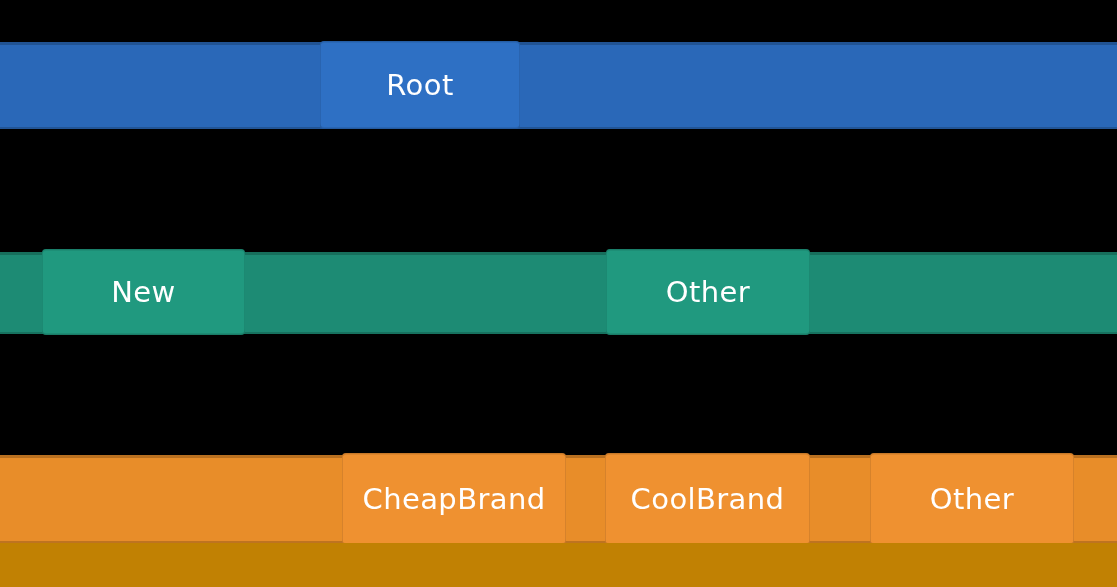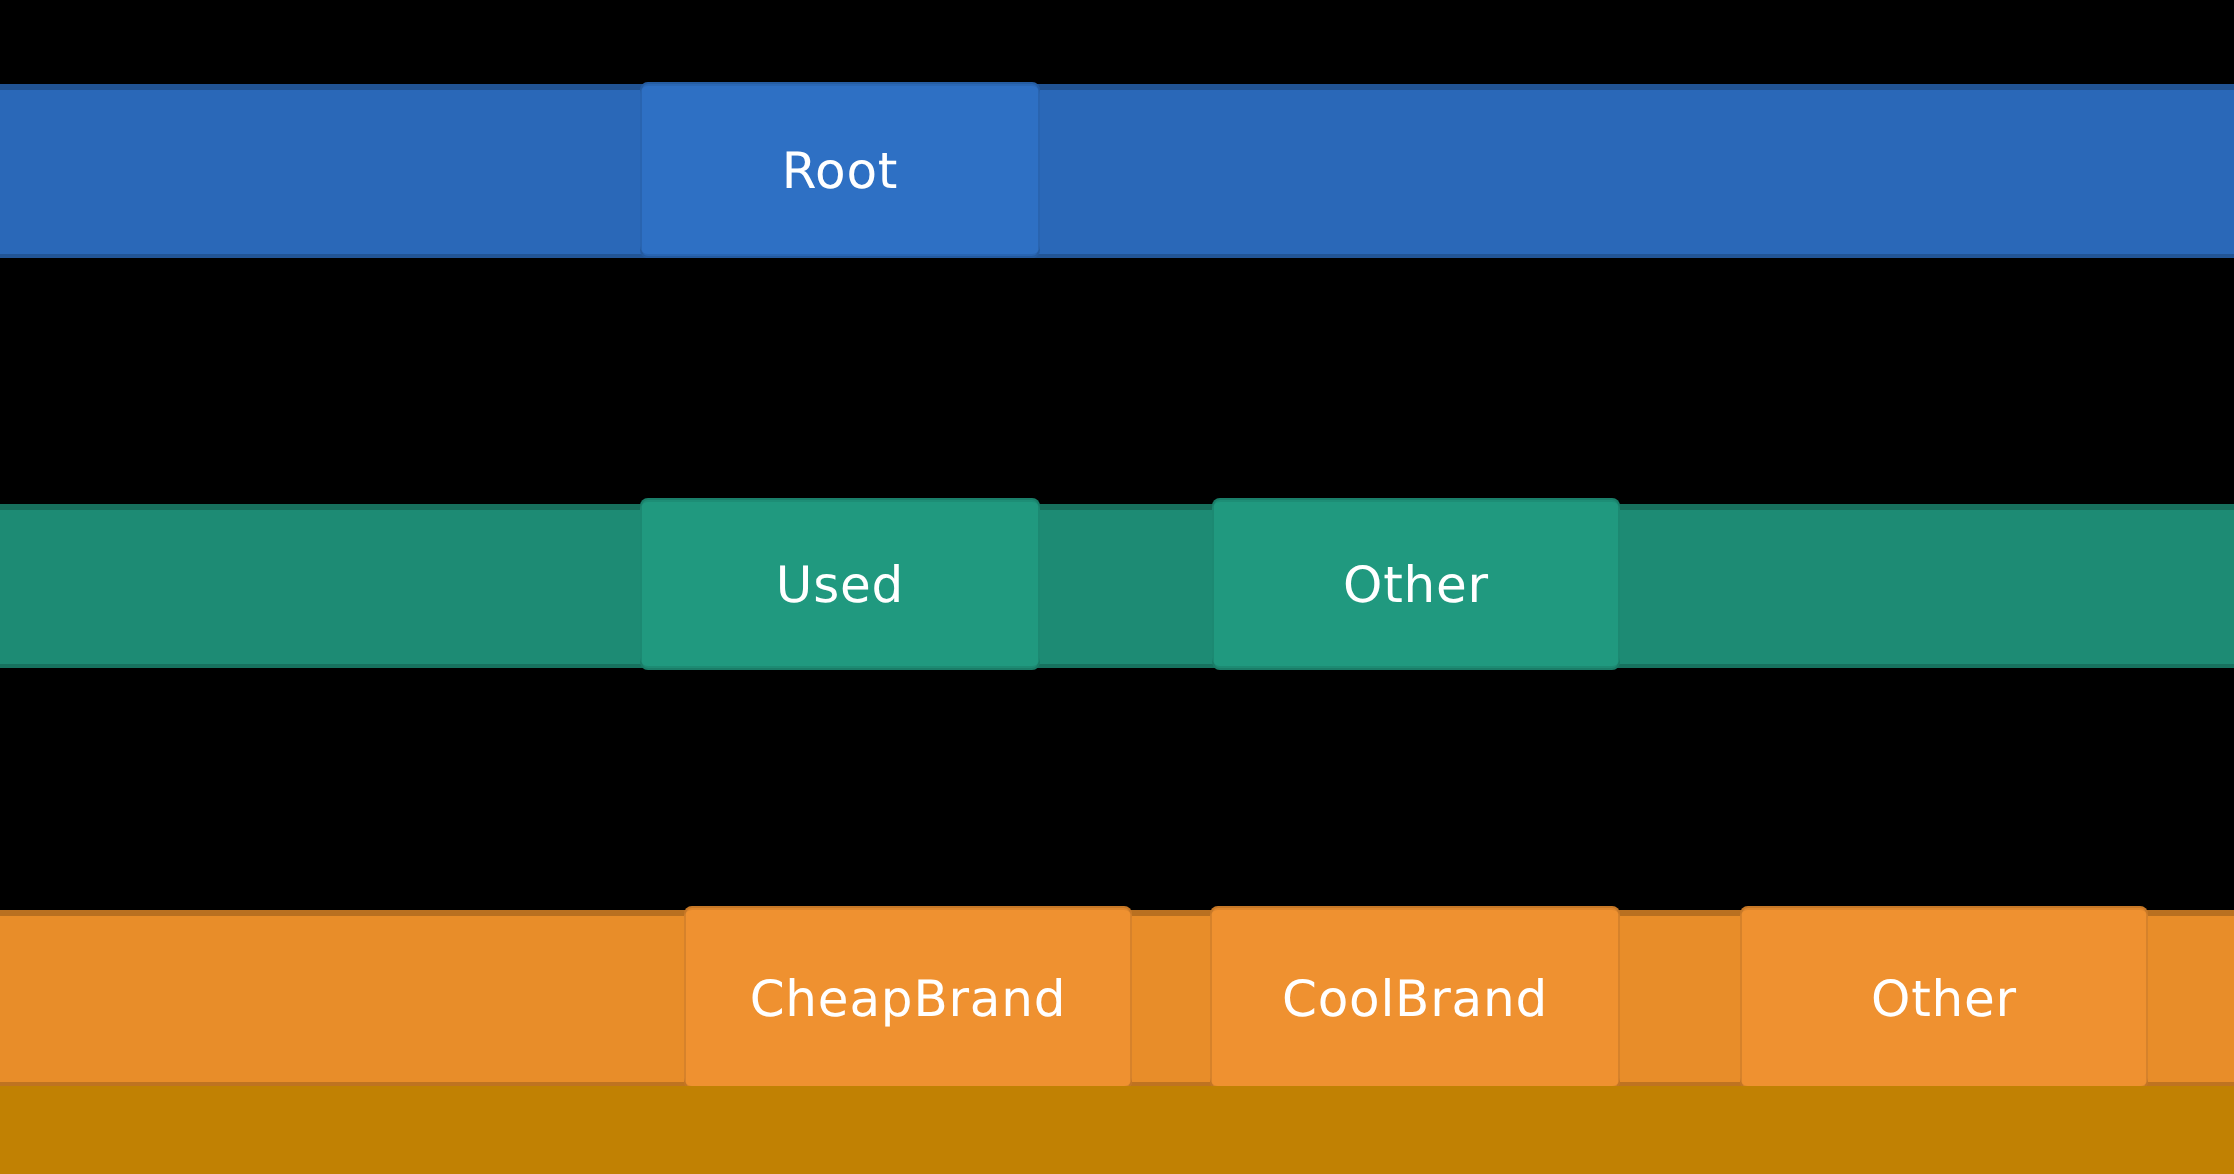--- a/index.html
+++ b/index.html
@@ -12,21 +12,21 @@
   }
   .band {
     position:absolute;
     box-shadow: inset 0 3px 0 rgba(0,0,0,0.20), inset 0 -2px 0 rgba(0,0,0,0.18);
   }
   .node {
     position:absolute;
     border-radius:4px;
     display:flex; align-items:center; justify-content:center;
     color:#ffffff;
-    font-size:25px;
+    font-size:29px;
     letter-spacing:0.4px;
     box-shadow: inset 0 0 0 1px rgba(0,0,0,0.10),
                 inset 0 2px 0 rgba(0,0,0,0.07),
                 inset 0 -2px 0 rgba(0,0,0,0.09);
   }
   
   .band-0 { background:#2a68b8; }
   .node-0 { background:#2e70c4; top:41px; height:88px; }
   
   .band-1 { background:#1d8b74; }
@@ -42,22 +42,22 @@
 <body>
 
 <div class="canvas">
 
   <div class="band band-0" style="left: 0px; top: 42px; width: 1117px; height: 87px;"></div>
   <div class="node node-0" style="left: 320px; width: 200px;">
     <span class="node-label">Root</span>
   </div>
 
   <div class="band band-1" style="left: 0px; top: 252px; width: 1117px; height: 82px;"></div>
-  <div class="node node-1" style="left: 320px; width: 200px;">
-    <span class="node-label">Used</span>
+  <div class="node node-1" style="left: 42px; width: 203px;">
+    <span class="node-label">New</span>
   </div>
   <div class="node node-1" style="left: 606px; width: 204px;">
     <span class="node-label">Other</span>
   </div>
 
   <div class="band band-2" style="left: 0px; top: 455px; width: 1117px; height: 88px;"></div>
   <div class="node node-2" style="left: 342px; width: 224px;">
     <span class="node-label">CheapBrand</span>
   </div>
   <div class="node node-2" style="left: 605px; width: 205px;">

